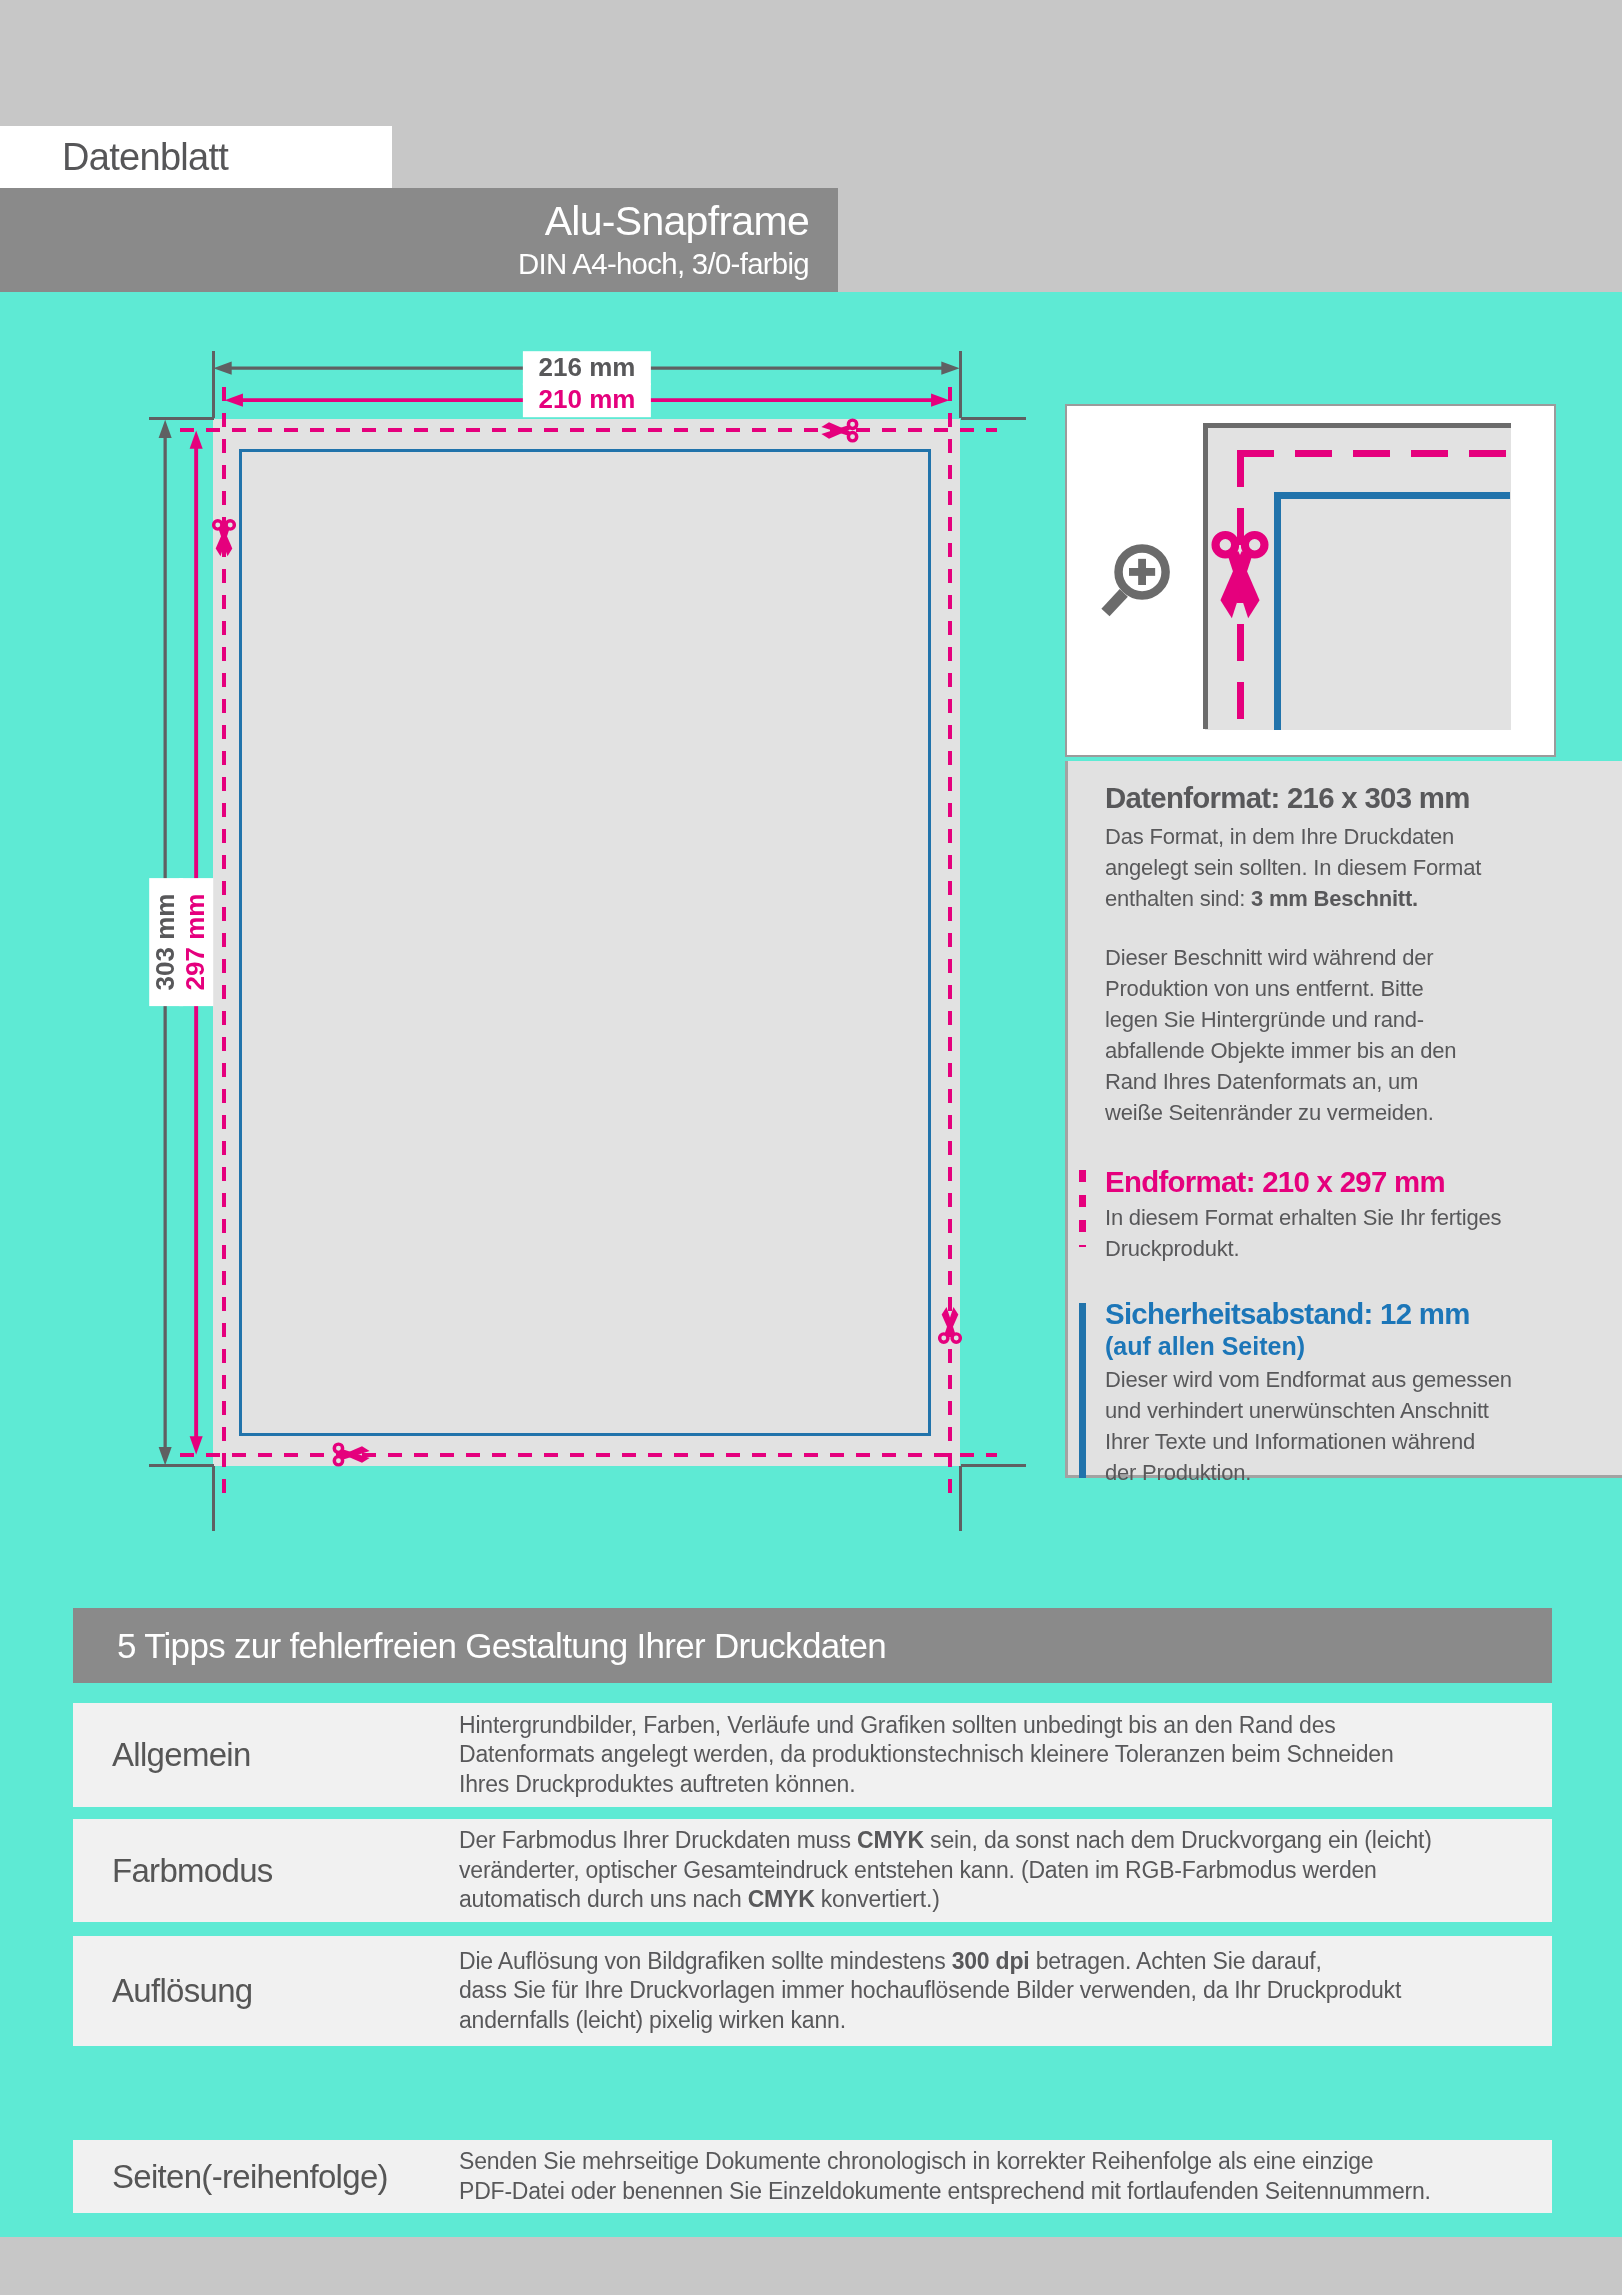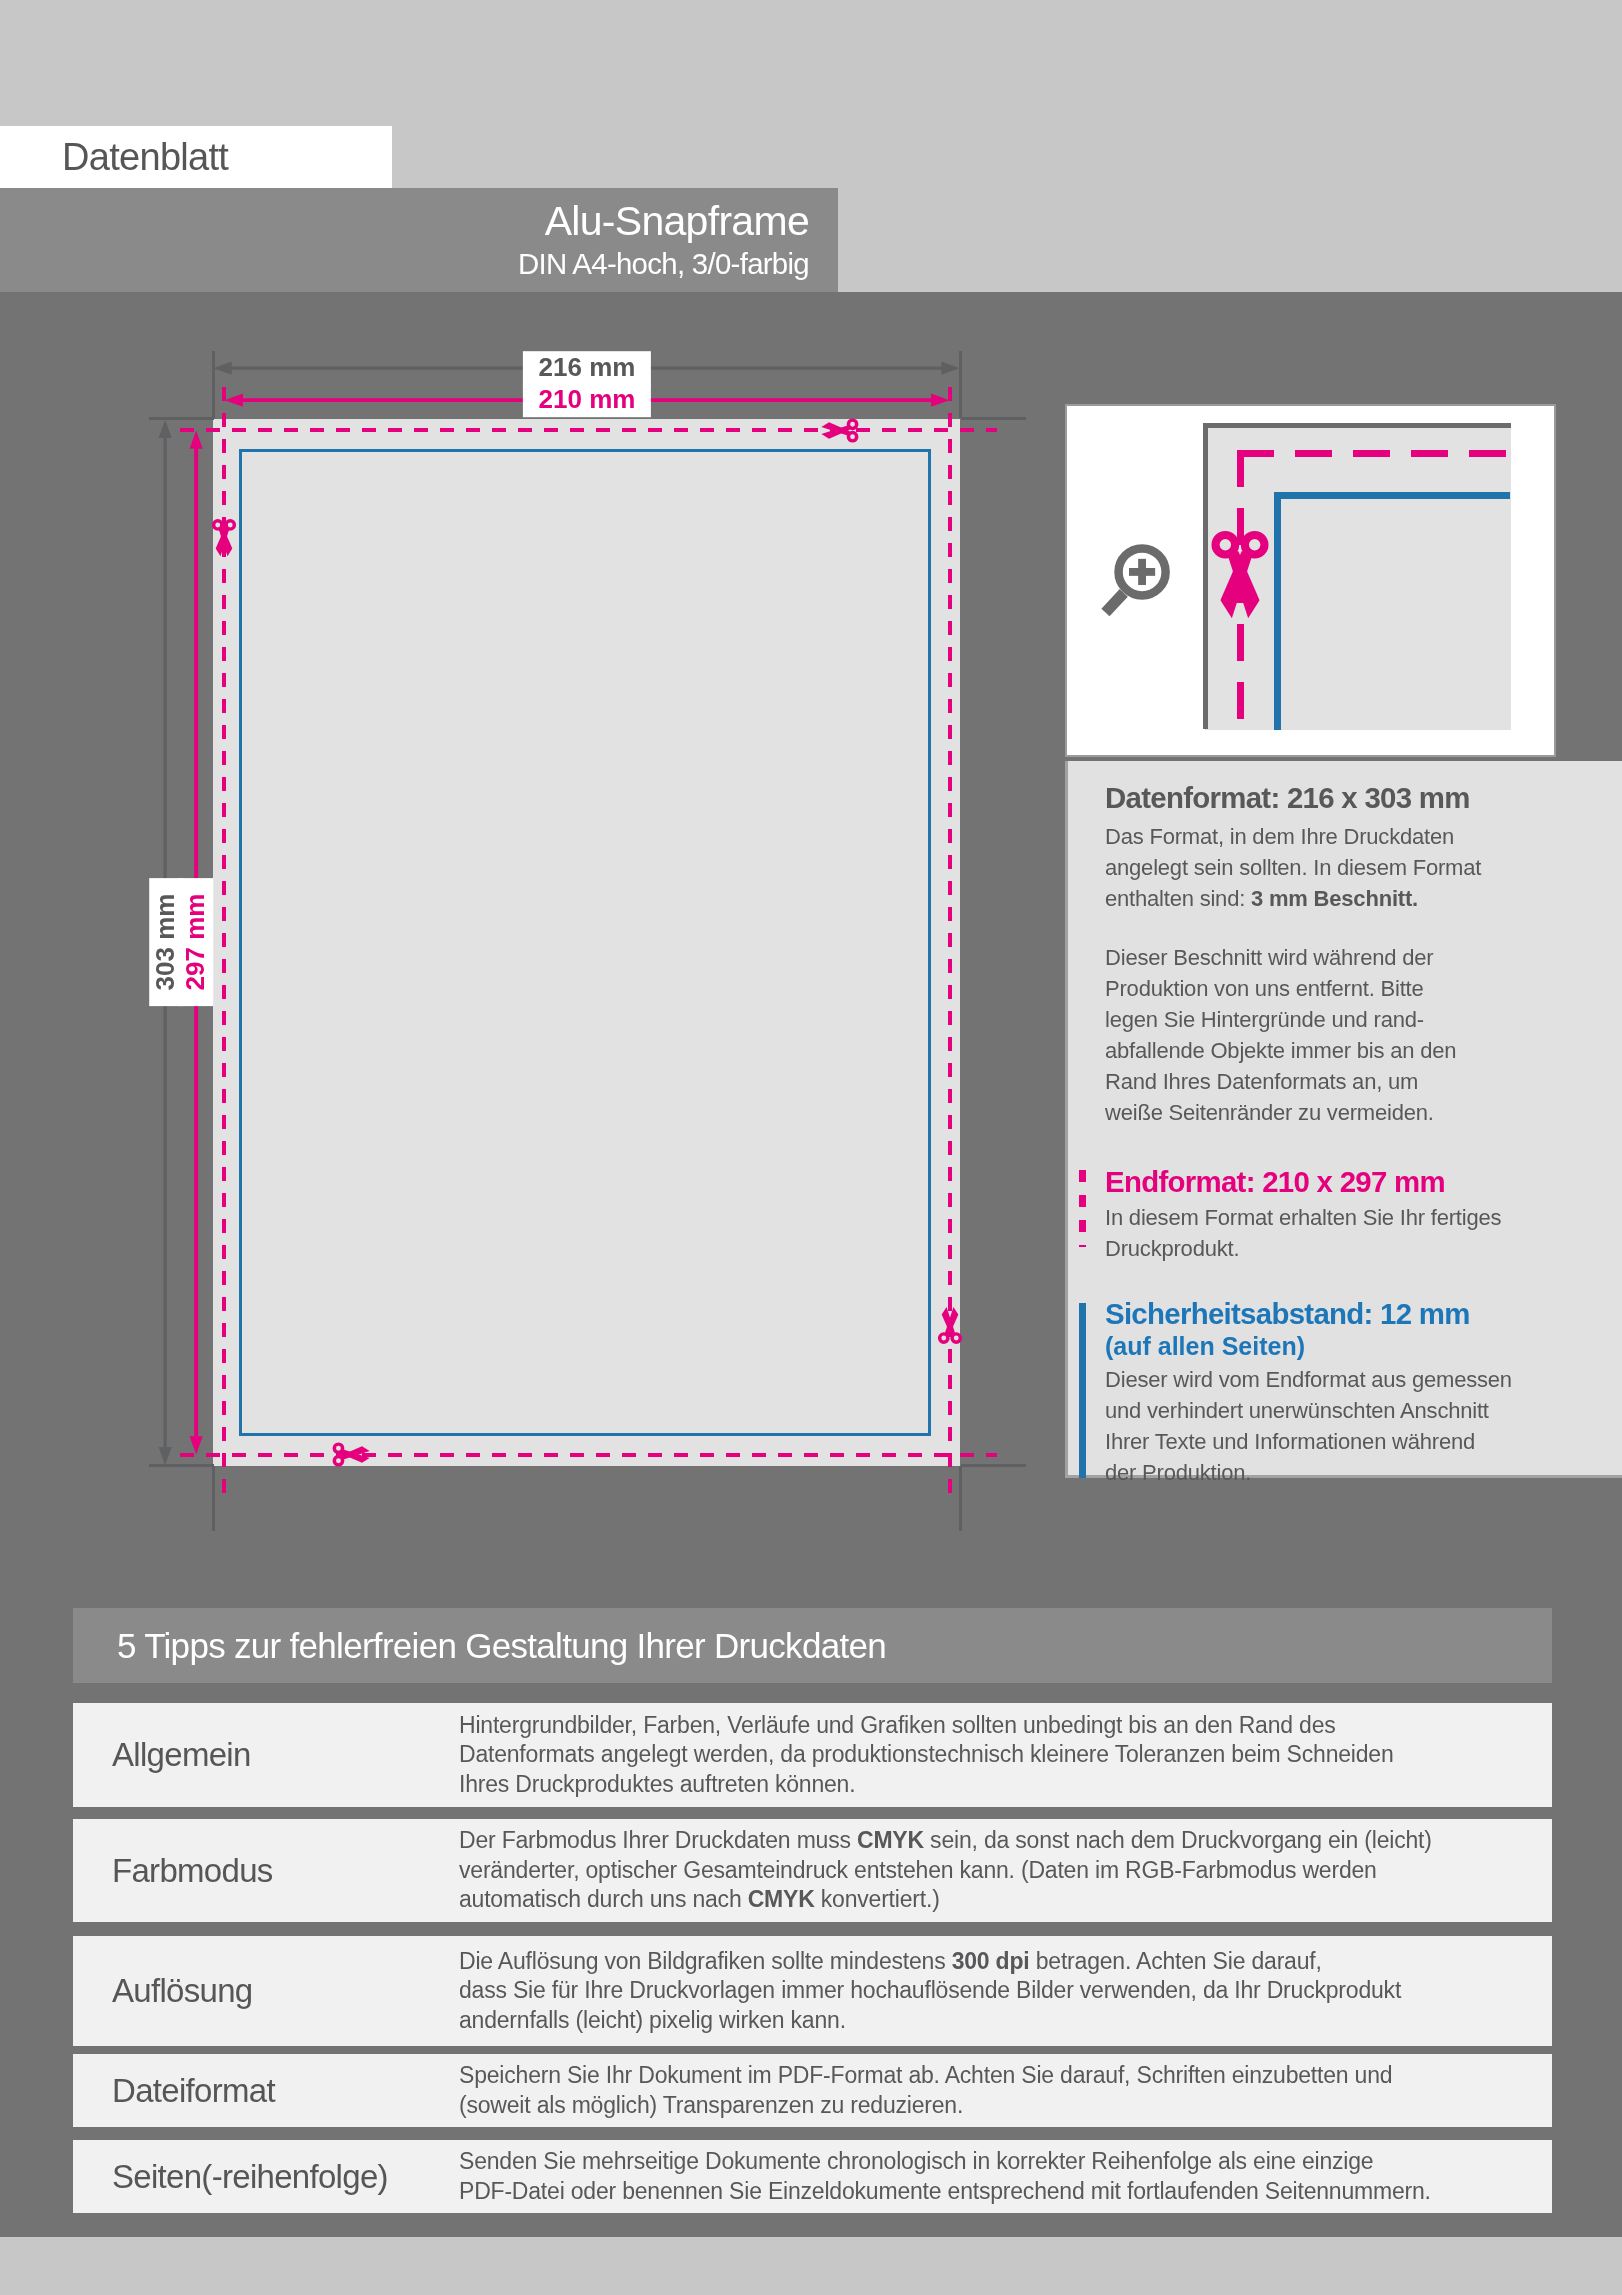--- a/index.html
+++ b/index.html
@@ -1,16 +1,16 @@
 <!DOCTYPE html>
 <html style="font-size:10.5px"><head>
 <meta charset="utf-8">
 <style>
   html,body{margin:0;padding:0;background:#fff;}
-  #stage{position:relative;width:1623px;height:2295px;background:#737373;overflow:hidden;
+  #stage{position:relative;width:1623px;height:2295px;background:#5eead4;overflow:hidden;
          font-family:"Liberation Sans", sans-serif;}
   .abs{position:absolute;}
   
   :root{
     --mag:#e5007d;
     --blueline:#2173ab;
     --bluetext:#1c76b8;
     --graytext:#58585a;
     --linegray:#5f6062;
     --bandlight:#c7c7c7;
@@ -221,25 +221,20 @@
     <div class="tip-desc"><span>Der Farbmodus Ihrer Druckdaten muss </span><span class="b">CMYK</span><span> sein, da sonst nach dem Druckvorgang ein (leicht)
 veränderter, optischer Gesamteindruck entstehen kann. (Daten im RGB-Farbmodus werden
 automatisch durch uns nach </span><span class="b">CMYK</span><span> konvertiert.)</span></div>
   </div>
   <div class="abs tip-row" style="left:73px;top:1936px;width:1479px;height:110px;">
     <div class="tip-label">Auflösung</div>
     <div class="tip-desc"><span>Die Auflösung von Bildgrafiken sollte mindestens </span><span class="b">300 dpi</span><span> betragen. Achten Sie darauf,
 dass Sie für Ihre Druckvorlagen immer hochauflösende Bilder verwenden, da Ihr Druckprodukt
 andernfalls (leicht) pixelig wirken kann.</span></div>
   </div>
-  <div class="abs tip-row" style="left:73px;top:2054px;width:1479px;height:73px;">
-    <div class="tip-label">Dateiformat</div>
-    <div class="tip-desc"><span>Speichern Sie Ihr Dokument im PDF-Format ab. Achten Sie darauf, Schriften einzubetten und
-(soweit als möglich) Transparenzen zu reduzieren.</span></div>
-  </div>
   <div class="abs tip-row" style="left:73px;top:2140px;width:1479px;height:73px;">
     <div class="tip-label">Seiten(-reihenfolge)</div>
     <div class="tip-desc"><span>Senden Sie mehrseitige Dokumente chronologisch in korrekter Reihenfolge als eine einzige
 PDF-Datei oder benennen Sie Einzeldokumente entsprechend mit fortlaufenden Seitennummern.</span></div>
   </div>
 
   <div class="abs band-light" style="left:0;top:2237px;width:1623px;height:59px;"></div>
 
 </div>
 

